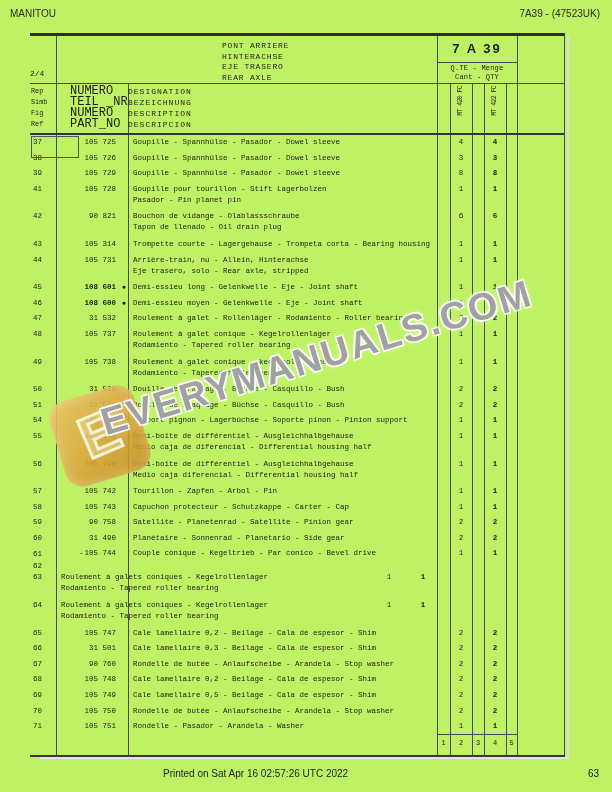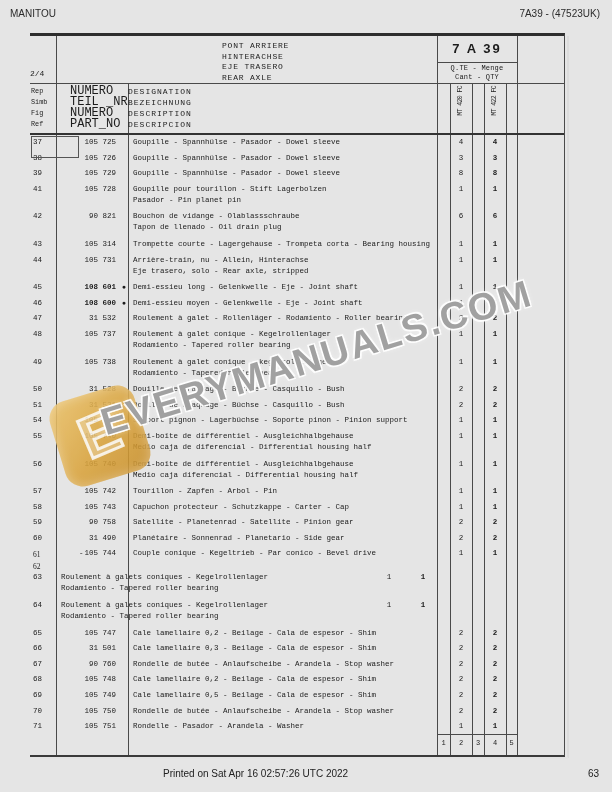--- a/index.html
+++ b/index.html
@@ -1,16 +1,16 @@
 <!DOCTYPE html>
 <html><head>
 <meta charset="utf-8">
 <style>
   html,body{margin:0;padding:0;}
-  .page{position:relative;width:612px;height:792px;background:#e5e5e5;overflow:hidden;
+  .page{position:relative;width:612px;height:792px;background:#bef264;overflow:hidden;
         font-family:"Liberation Mono","DejaVu Sans Mono",monospace;color:#1c1c1c;}
   
   .topbar{position:absolute;top:8px;left:10px;right:12px;display:flex;justify-content:space-between;
           font-family:"Liberation Sans",sans-serif;font-size:10px;color:#2b2b2b;}
   
   .table-box{position:absolute;top:33px;left:30px;width:534px;height:719px;
              border-top:3px solid #2e2e2e;border-right:1.6px solid #4a4a4a;border-bottom:2.5px solid #3a3a3a;}
   .shadow-r{position:absolute;top:36px;left:567px;width:2px;height:722px;background:#dcdcdc;}
   .shadow-b{position:absolute;top:757px;left:40px;width:528px;height:2px;background:#e3e3e3;}
   .vl{position:absolute;width:1.3px;background:#4a4a4a;}
@@ -38,21 +38,21 @@
   .c{box-sizing:border-box;font-size:7.5px;line-height:11px;}
   .c-ref{width:26px;padding:2px 0 0 3px;}
   .c-num{width:72px;text-align:right;padding:2px 12px 0 0;position:relative;}
   .c-num.bold{font-weight:bold;}
   .dot{position:absolute;right:2px;top:2px;font-size:7px;}
   .c-desc{width:309px;padding:2px 0 0 5px;white-space:nowrap;overflow:hidden;}
   .c-q1{width:13px;} .c-qa{width:22px;text-align:center;padding-top:2px;}
   .c-q2{width:12px;} .c-qb{width:22px;text-align:center;padding-top:2px;font-weight:bold;}
   .c-q3{width:11px;}
   .bracket-box{position:absolute;left:1px;top:1px;width:46px;height:20px;border:1.2px solid #555;z-index:0;}
-  .ref2{line-height:9.5px;padding-top:2px;position:relative;z-index:1;font-family:Liberation Serif, serif;}
+  .ref2{line-height:9.5px;padding-top:2px;position:relative;z-index:1;}
   .dashpart::before{content:"-";margin-right:1px;}
   
   .foot-row{position:absolute;left:407px;top:698px;width:80px;height:19px;display:flex;}
   .fc{box-sizing:border-box;text-align:center;font-size:7px;padding-top:5px;}
   
   .wm{position:absolute;inset:0;pointer-events:none;}
   .wm-logo{position:absolute;left:56px;top:392px;width:88px;height:88px;border-radius:18px;
            background:linear-gradient(140deg,#ecc268 0%,#d9a33c 55%,#c98f2a 100%);
            transform:rotate(-17deg);opacity:0.88;box-shadow:inset 0 0 12px rgba(255,255,255,0.35);}
   .wm-logo span{position:absolute;left:50%;top:50%;transform:translate(-50%,-54%) rotate(-6deg);

